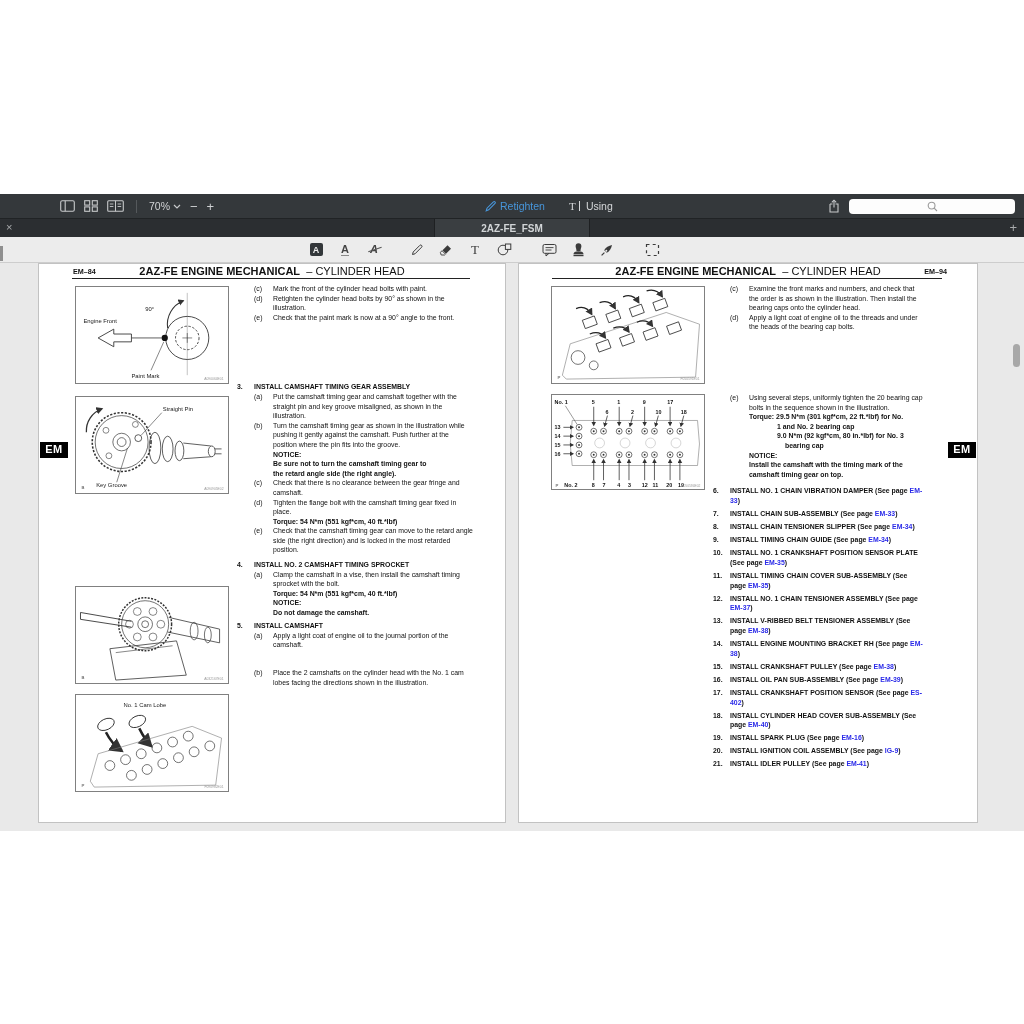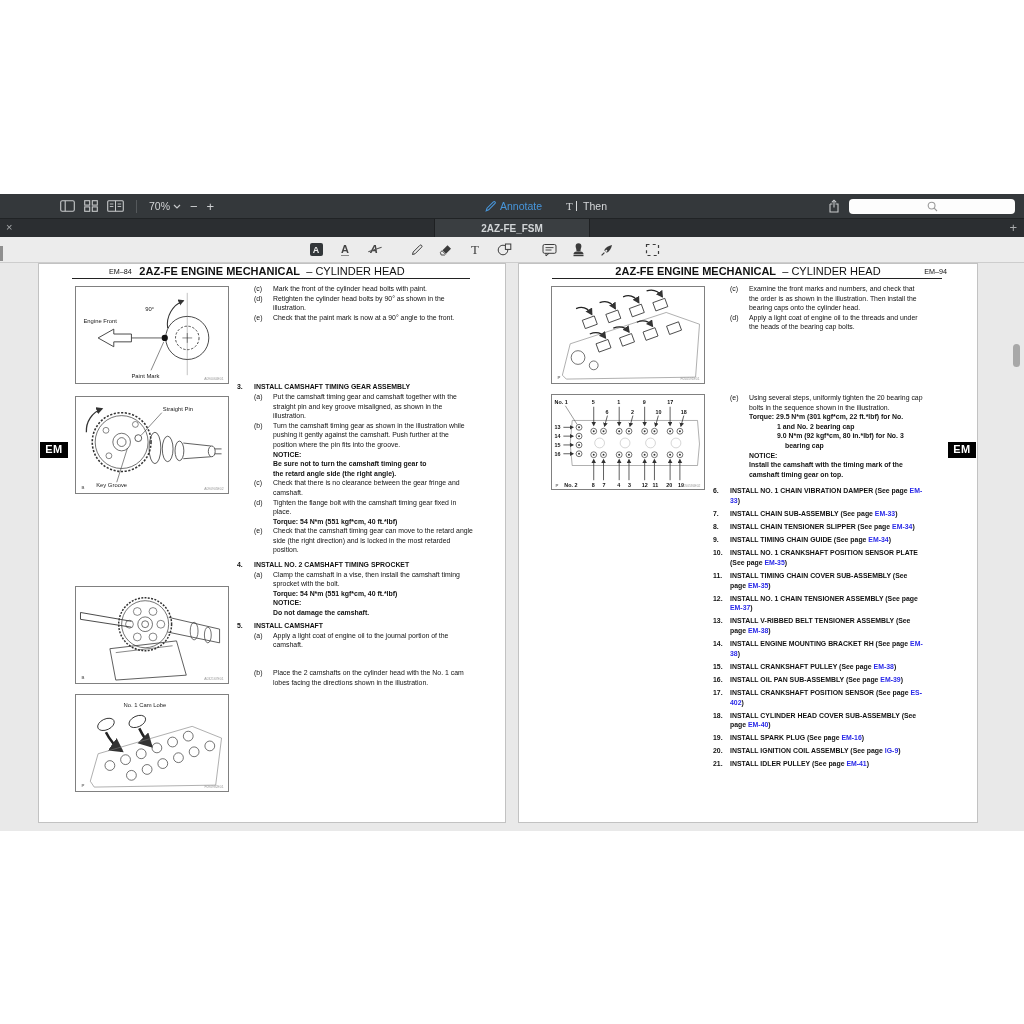--- a/index.html
+++ b/index.html
@@ -45,21 +45,21 @@
   .a-ul{font-size:11px;font-weight:bold;color:#444;border-bottom:1.6px solid #8a8a8a;line-height:11px;}
   .a-st{position:relative;font-size:11px;font-weight:bold;color:#444;font-style:italic;line-height:11px;}
   .a-st:after{content:"";position:absolute;left:-2px;top:5px;width:14px;height:1.4px;background:#555;transform:rotate(-18deg);}
   .t-tool{font-family:"Liberation Serif",serif;font-size:13px;color:#3b3b3b;line-height:13px;}
 
   
   .content{position:relative;height:568px;background:#e9e9e9;}
   .page{position:absolute;top:0;height:560px;background:#fff;border:1px solid #c2c2c2;font-size:6.9px;line-height:9.6px;color:#111;}
   .page-left{left:38px;width:468px;}
   .page-right{left:518px;width:460px;}
-  .pnum{position:absolute;top:3px;font-size:7.2px;font-weight:normal;margin-left:36px;}
+  .pnum{position:absolute;top:3px;font-size:7.2px;font-weight:bold;}
   .page-left .pnum{left:34px;}
   .page-right .pnum{right:30px;}
   .ptitle{position:absolute;top:3px;left:0;right:0;text-align:center;font-size:11px;}
   .ptitle .tb{font-weight:bold;}
   .hrule{position:absolute;top:14px;left:33px;right:35px;border-top:1.6px solid #222;}
   .embadge{position:absolute;top:178px;width:28px;height:16px;background:#000;color:#fff;font-size:11px;font-weight:bold;
     display:flex;align-items:center;justify-content:center;letter-spacing:.5px;}
   .page-left .embadge{left:1px;}
   .page-right .embadge{right:1px;}
 
@@ -145,28 +145,28 @@
           </svg>
       </span>
       <span class="tbtn pm">−</span>
       <span class="tbtn pm">+</span>
     </div>
     <div class="tgroup tcenter">
       <span class="tbtn">
         <svg class="ticon" width="13" height="13" viewBox="0 0 13 13">
             <path d="M2.2 10.8 L3 8.2 L9.4 1.8 A1.1 1.1 0 0 1 11 1.8 A1.1 1.1 0 0 1 11 3.4 L4.7 9.8 Z" fill="none" stroke="#4796db" stroke-width="1.1"></path>
           </svg>
-        <span class="annotate-label">Annotate</span>
+        <span class="annotate-label">Retighten</span>
       </span>
       <span class="tbtn" style="margin-left:16px">
         <svg class="ticon" width="14" height="12" viewBox="0 0 14 12">
             <text x="0" y="10" font-size="11" fill="#d6d8da" font-family="Liberation Serif,serif">T</text>
             <line x1="10.5" y1="1" x2="10.5" y2="11" stroke="#d6d8da" stroke-width="1"></line>
           </svg>
-        <span class="edit-label">Then</span>
+        <span class="edit-label">Using</span>
       </span>
     </div>
     <div class="tgroup tright">
       <span class="tbtn">
         <svg class="ticon" width="12" height="14" viewBox="0 0 12 14">
             <path d="M2 5 H4.5 M7.5 5 H10 V13 H2 V5" fill="none" stroke="#c7c9cb" stroke-width="1.1"></path>
             <line x1="6" y1="1.4" x2="6" y2="8.5" stroke="#c7c9cb" stroke-width="1.1"></line>
             <path d="M3.8 3.4 L6 1.2 L8.2 3.4" fill="none" stroke="#c7c9cb" stroke-width="1.1"></path>
           </svg>
       </span>

